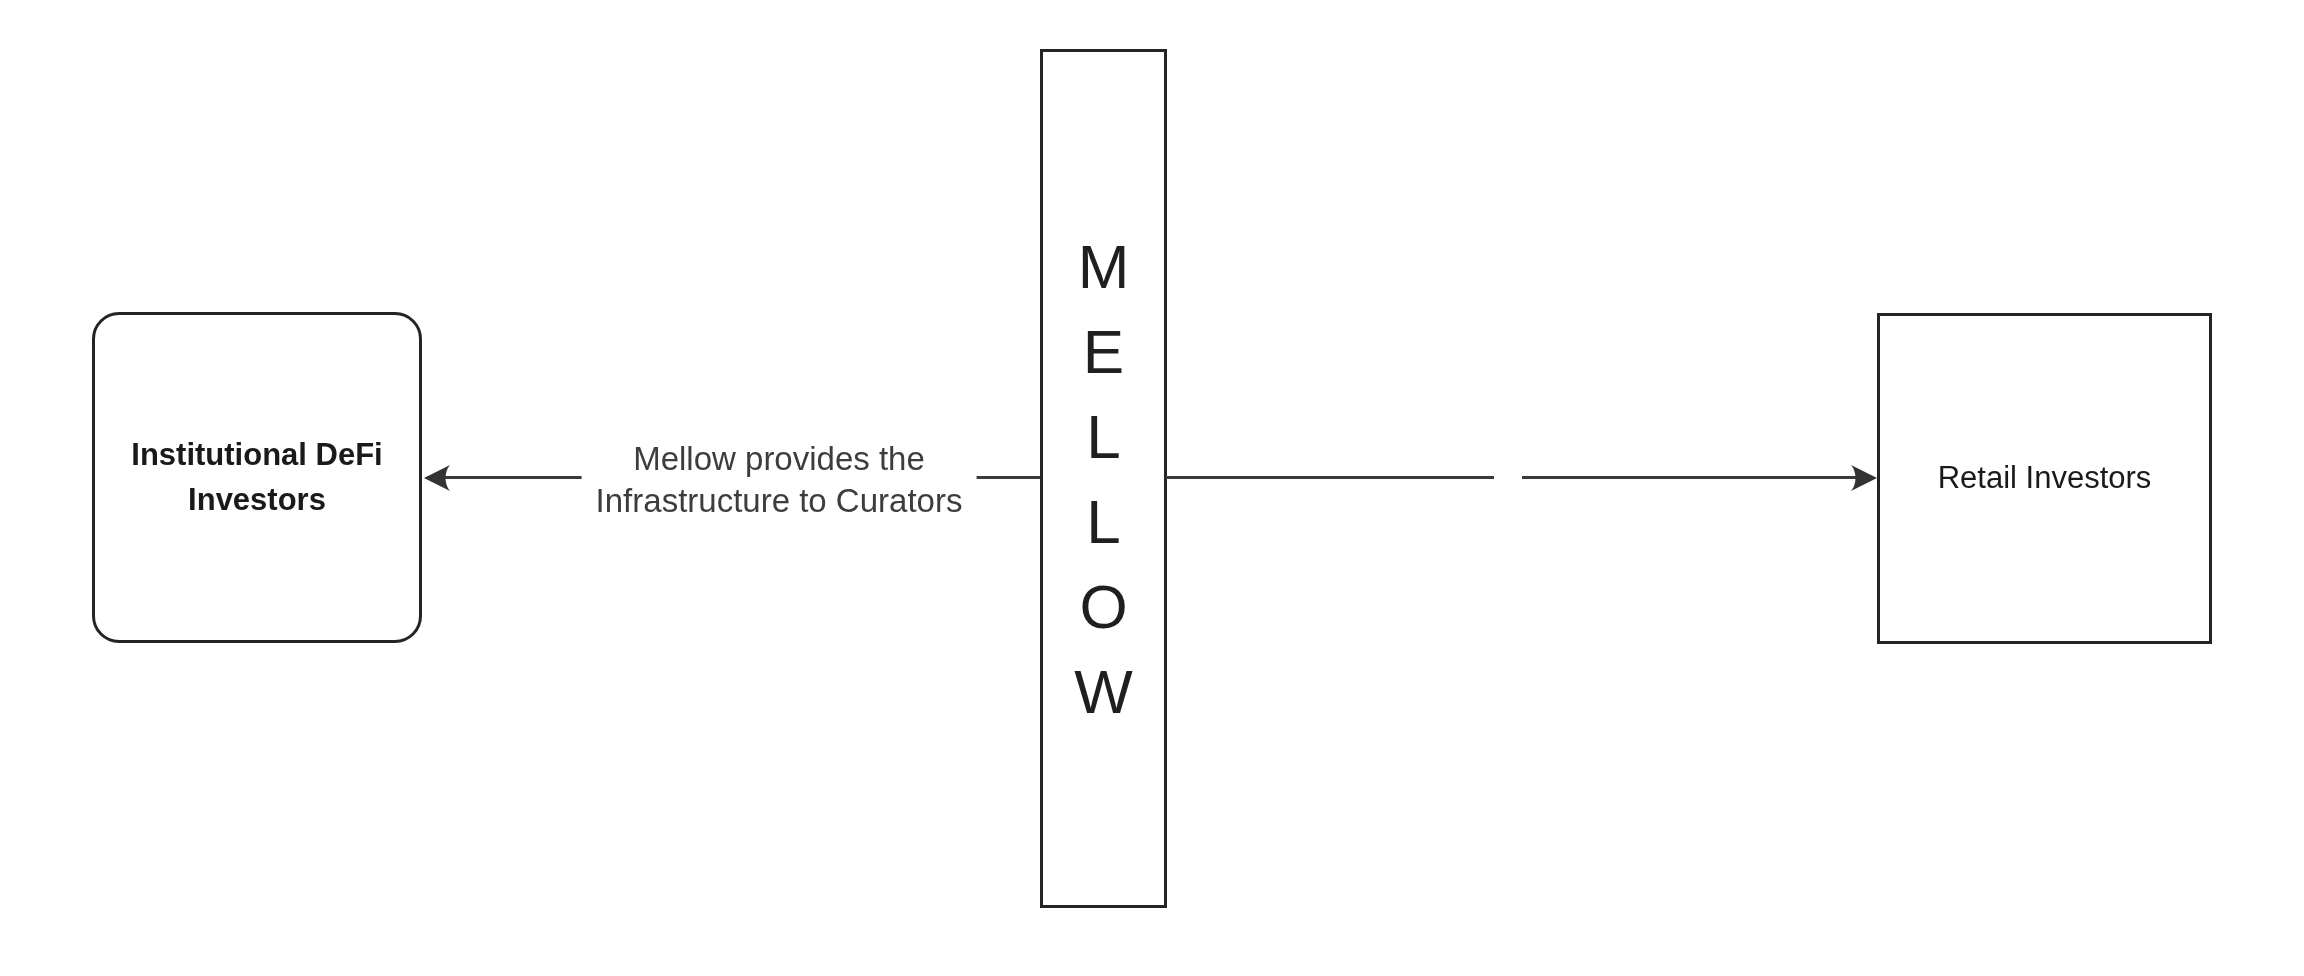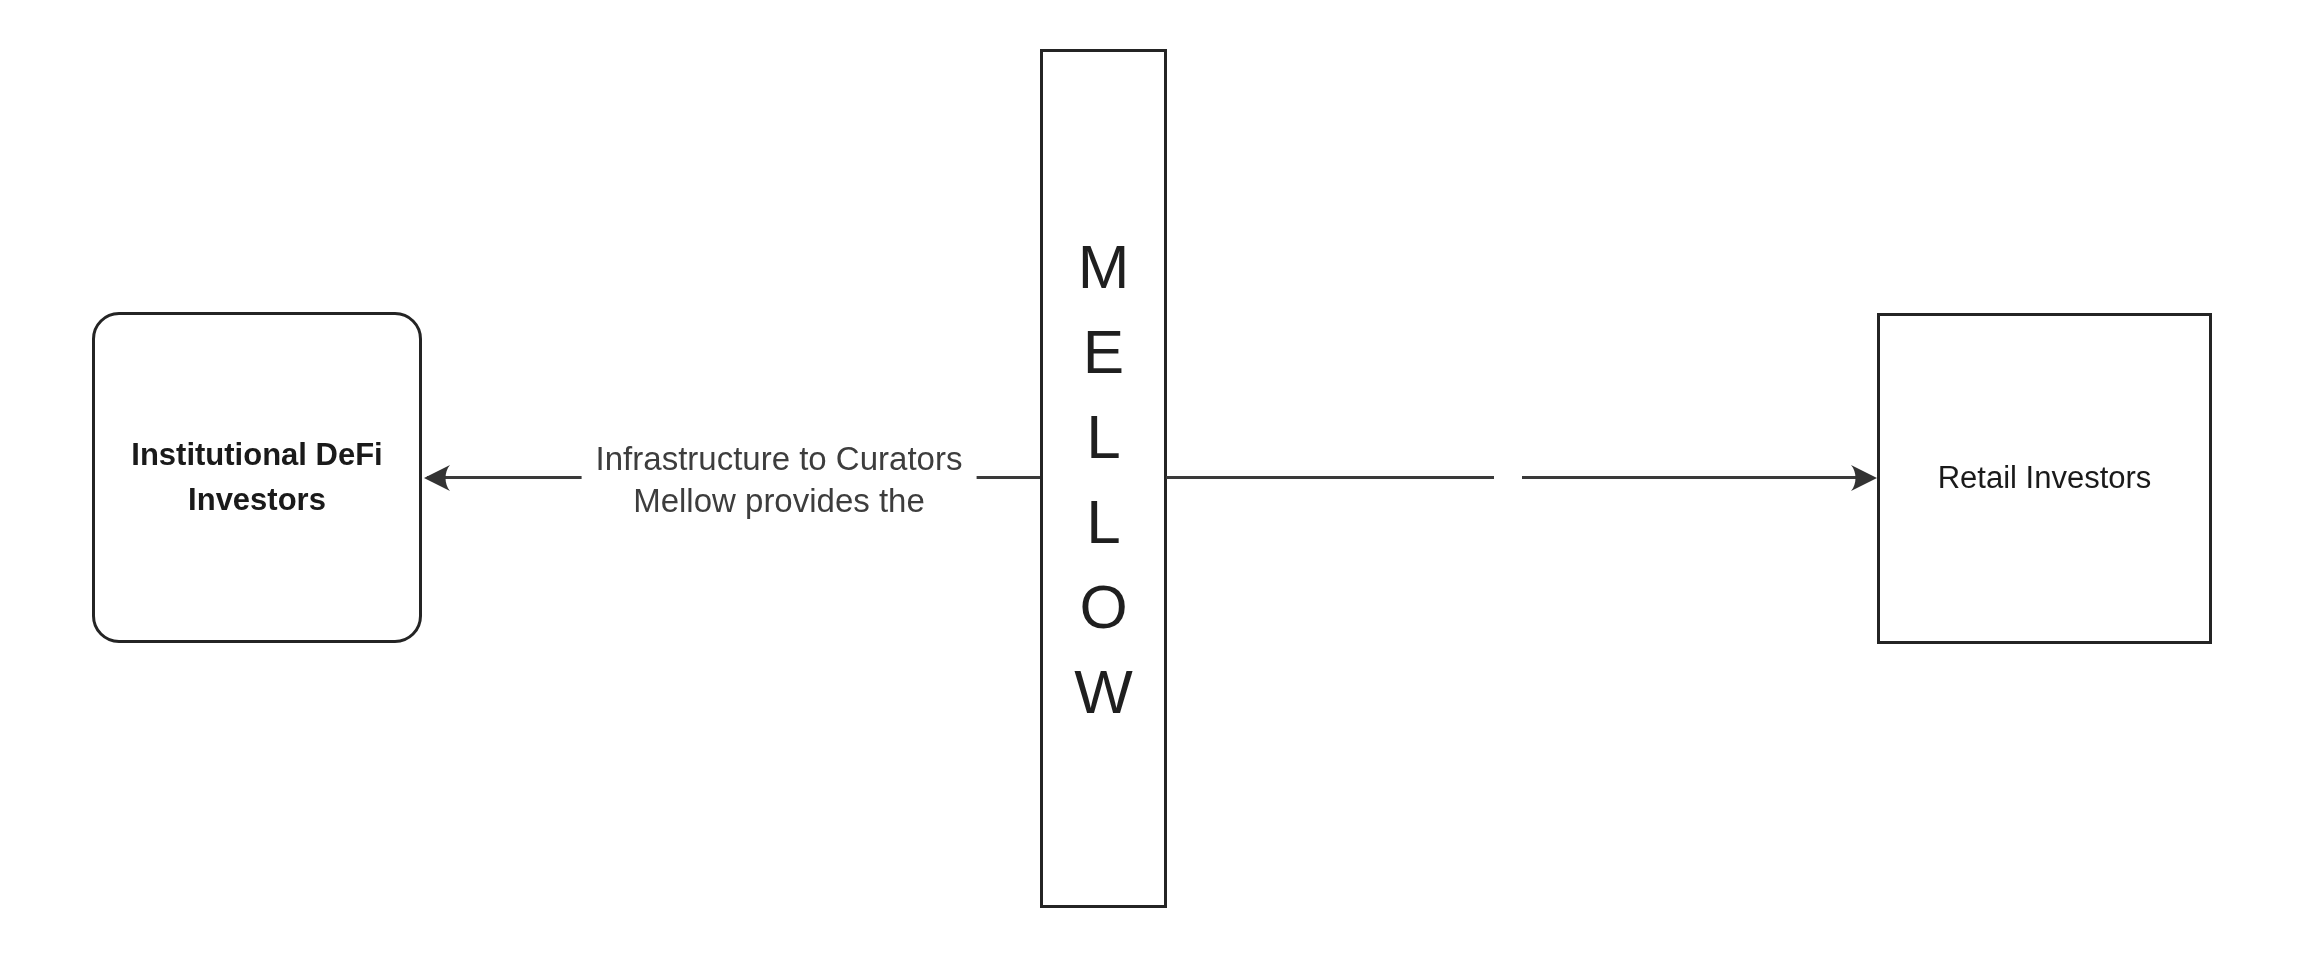--- a/index.html
+++ b/index.html
@@ -106,22 +106,22 @@
 
   <div class="node" id="right-box">
     <span>Retail Investors</span>
   </div>
 
   <div class="edge-line" id="edge-line-left"></div>
   <svg class="arrowhead" id="arrowhead-left" viewBox="0 0 28 30" xmlns="http://www.w3.org/2000/svg">
     <path d="M1 15 L27 2 C21 9 21 21 27 28 Z" fill="#333333"></path>
   </svg>
   <div class="edge-label" id="edge-label-left">
+    <div>Mellow provides the</div>
     <div>Infrastructure to Curators</div>
-    <div>Mellow provides the</div>
   </div>
 
   <div class="edge-line" id="edge-line-right"></div>
   <svg class="arrowhead" id="arrowhead-right" viewBox="0 0 28 30" xmlns="http://www.w3.org/2000/svg">
     <path d="M27 15 L1 2 C7 9 7 21 1 28 Z" fill="#333333"></path>
   </svg>
   <div class="edge-label" id="edge-label-right">
   </div>
 
 </div>

